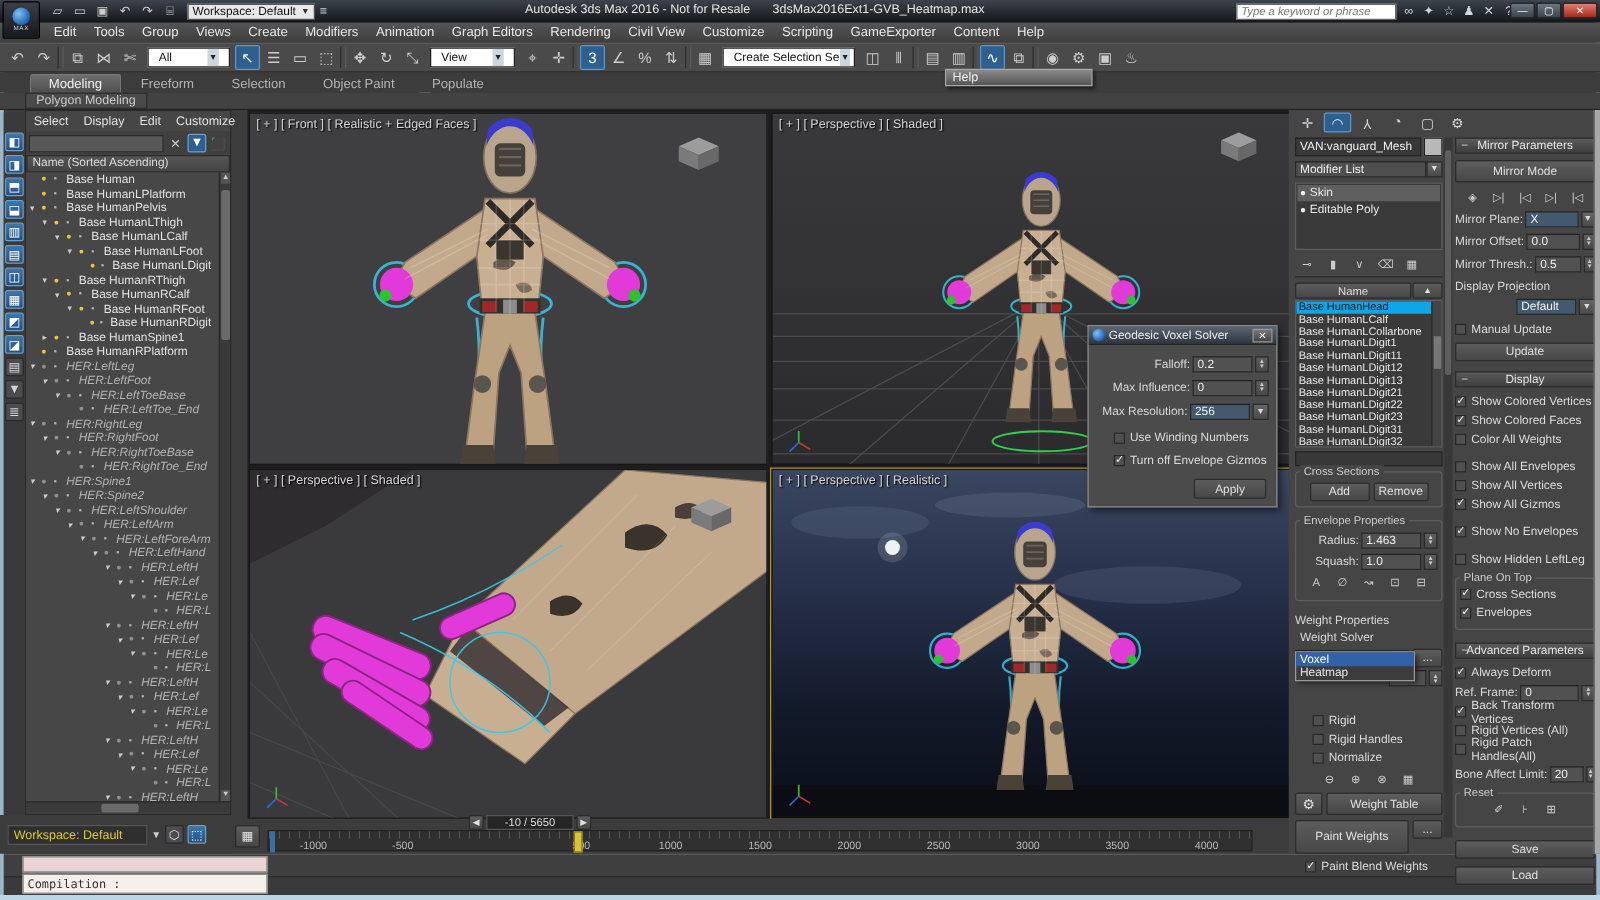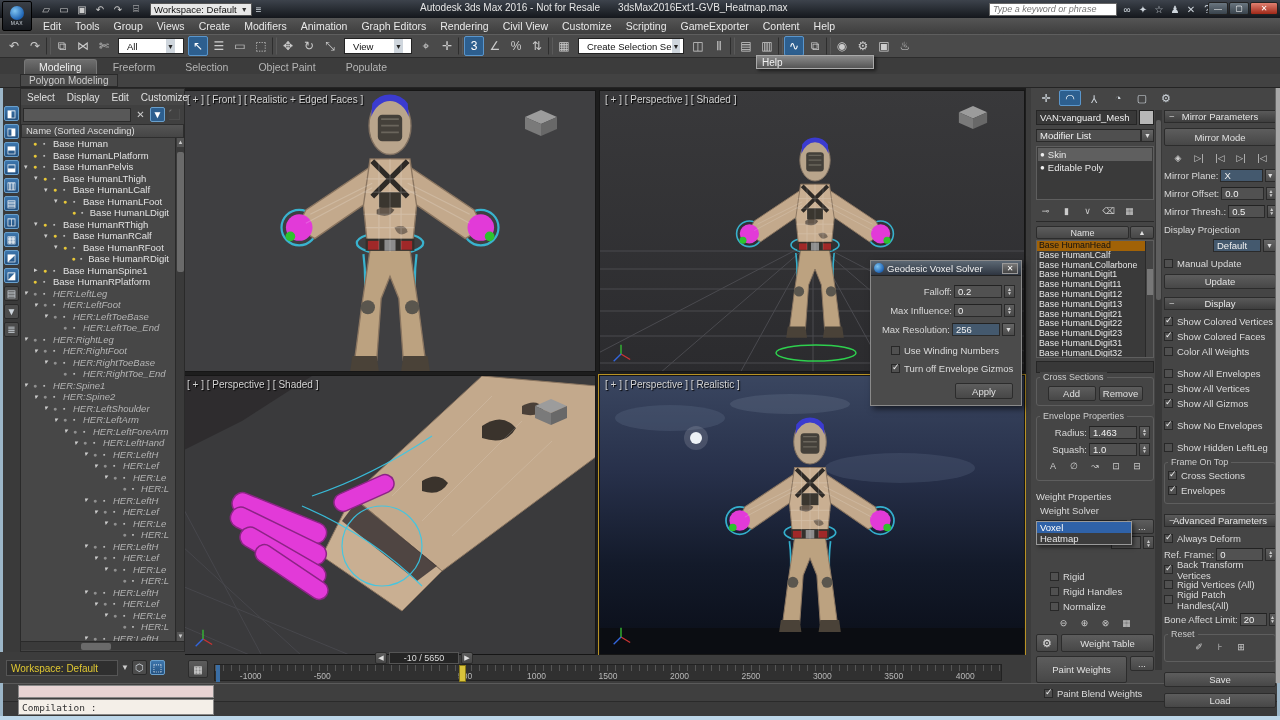--- a/index.html
+++ b/index.html
@@ -96,21 +96,21 @@
   .vsb .thumb{position:absolute;left:1px;top:14px;width:7px;height:120px;background:#6a6a6a;border-radius:2px;}
   .vsb .cap{position:absolute;left:1px;width:7px;height:9px;background:#555;color:#ccc;font-size:6px;text-align:center;line-height:9px;}
   .hsb{position:relative;height:9px;background:#3a3a3a;border-top:1px solid #2a2a2a;}
   .hsb .thumb{position:absolute;left:60px;top:1px;width:30px;height:7px;background:#6a6a6a;border-radius:2px;}
   .workspacebar{position:absolute;left:0;top:652px;width:185px;height:31px;background:#3c3c3c;z-index:42;
     display:flex;align-items:center;gap:3px;padding-left:6px;}
   .wsfield{width:112px;height:16px;background:#2f2f2f;border:1px solid #555;color:#e0c832;
     font-size:10px;line-height:15px;padding-left:4px;}
   .wsarr{font-size:8px;color:#ccc;}
   
-  .vpzone{position:absolute;left:180px;top:88px;width:846px;height:567px;background:#1d1d1d;z-index:10;}
+  .vpzone{position:absolute;left:198px;top:88px;width:846px;height:567px;background:#1d1d1d;z-index:10;}
   .vp{position:absolute;overflow:hidden;border:1px solid #161616;}
   .vp-tl{left:1px;top:2px;width:415px;height:282px;background:#3f3f41;}
   .vp-tr{left:419px;top:2px;width:426px;height:282px;background:linear-gradient(#39393b,#2b2b2e);}
   .vp-bl{left:1px;top:287px;width:415px;height:280px;background:#3a3a3c;}
   .vp-br{left:419px;top:287px;width:426px;height:280px;outline:1px solid #b89225;
     background:linear-gradient(180deg,#3a4660 0%,#27304a 35%,#131a2a 68%,#0a0e18 100%);}
   .vplabel{position:absolute;left:5px;top:3px;font-size:10px;color:#d4d4d4;z-index:5;text-shadow:1px 1px 1px #000;}
   .vp svg{position:absolute;left:0;top:0;}
   
   .dialog{position:absolute;left:870px;top:260px;width:152px;height:146px;z-index:80;
@@ -161,21 +161,21 @@
   .stackrow{display:flex;align-items:center;gap:3px;height:13px;font-size:9.5px;color:#e8e8e8;padding-left:2px;}
   .stackrow .bulb2{font-size:8px;color:#f0f0f0;}
   .stackrow.sel{background:#5f5f5f;}
   .stackbtns{display:flex;gap:2px;margin-bottom:4px;border-bottom:1px solid #2a2a2a;padding-bottom:3px;}
   .sbtn{width:19px;height:15px;font-size:9px;}
   .bonehdr{display:flex;gap:1px;margin-bottom:1px;}
   .bonehdr .h1{flex:1;height:13px;}
   .bonehdr .h2{width:24px;height:13px;font-size:7px;}
   .bonelist{position:relative;height:118px;background:#3a3a3a;border:1px solid #5e5e5e;overflow:hidden;margin-bottom:3px;}
   .bonerow{height:9.8px;line-height:9.8px;font-size:8.8px;color:#e8e8e8;padding-left:2px;white-space:nowrap;overflow:hidden;}
-  .bonerow.selected{background:#a16207;color:#101010;}
+  .bonerow.selected{background:#0ea5e9;color:#101010;}
   .bsb{position:absolute;right:0;top:0;width:8px;height:100%;background:#444;border-left:1px solid #2a2a2a;}
   .bsb .thumb{position:absolute;left:1px;top:28px;width:6px;height:26px;background:#777;}
   .minifield{height:12px;background:#383838;border:1px solid #262626;margin-bottom:4px;}
   .grp{border:1px solid #5e5e5e;border-radius:3px;padding:2px 3px 4px 3px;margin-bottom:10px;position:relative;}
   .grp .legend{position:absolute;top:-6px;left:3px;background:#454545;padding:0 3px;font-size:9px;color:#ccc;}
   .grprow{display:flex;gap:3px;justify-content:center;margin-top:6px;}
   .seclabel{font-size:9.5px;color:#d8d8d8;margin:3px 0;}
   .toolrow{display:flex;gap:4px;justify-content:center;margin:3px 0;}
   .tico{width:17px;height:14px;font-size:9px;}
   .wprops{position:relative;}
@@ -1295,21 +1295,21 @@
           <label class="chk checked gap">
     <span class="box"></span>
     <span>Show No Envelopes</span>
   </label>
           <label class="chk gap">
     <span class="box"></span>
     <span>Show Hidden LeftLeg</span>
   </label>
         </div>
       <div class="grp" style="margin-top:8px;">
-        <span class="legend">Frame On Top</span>
+        <span class="legend">Plane On Top</span>
         <div style="margin-top:4px;">
             <label class="chk checked">
     <span class="box"></span>
     <span>Cross Sections</span>
   </label>
             <label class="chk checked">
     <span class="box"></span>
     <span>Envelopes</span>
   </label>
           </div>

